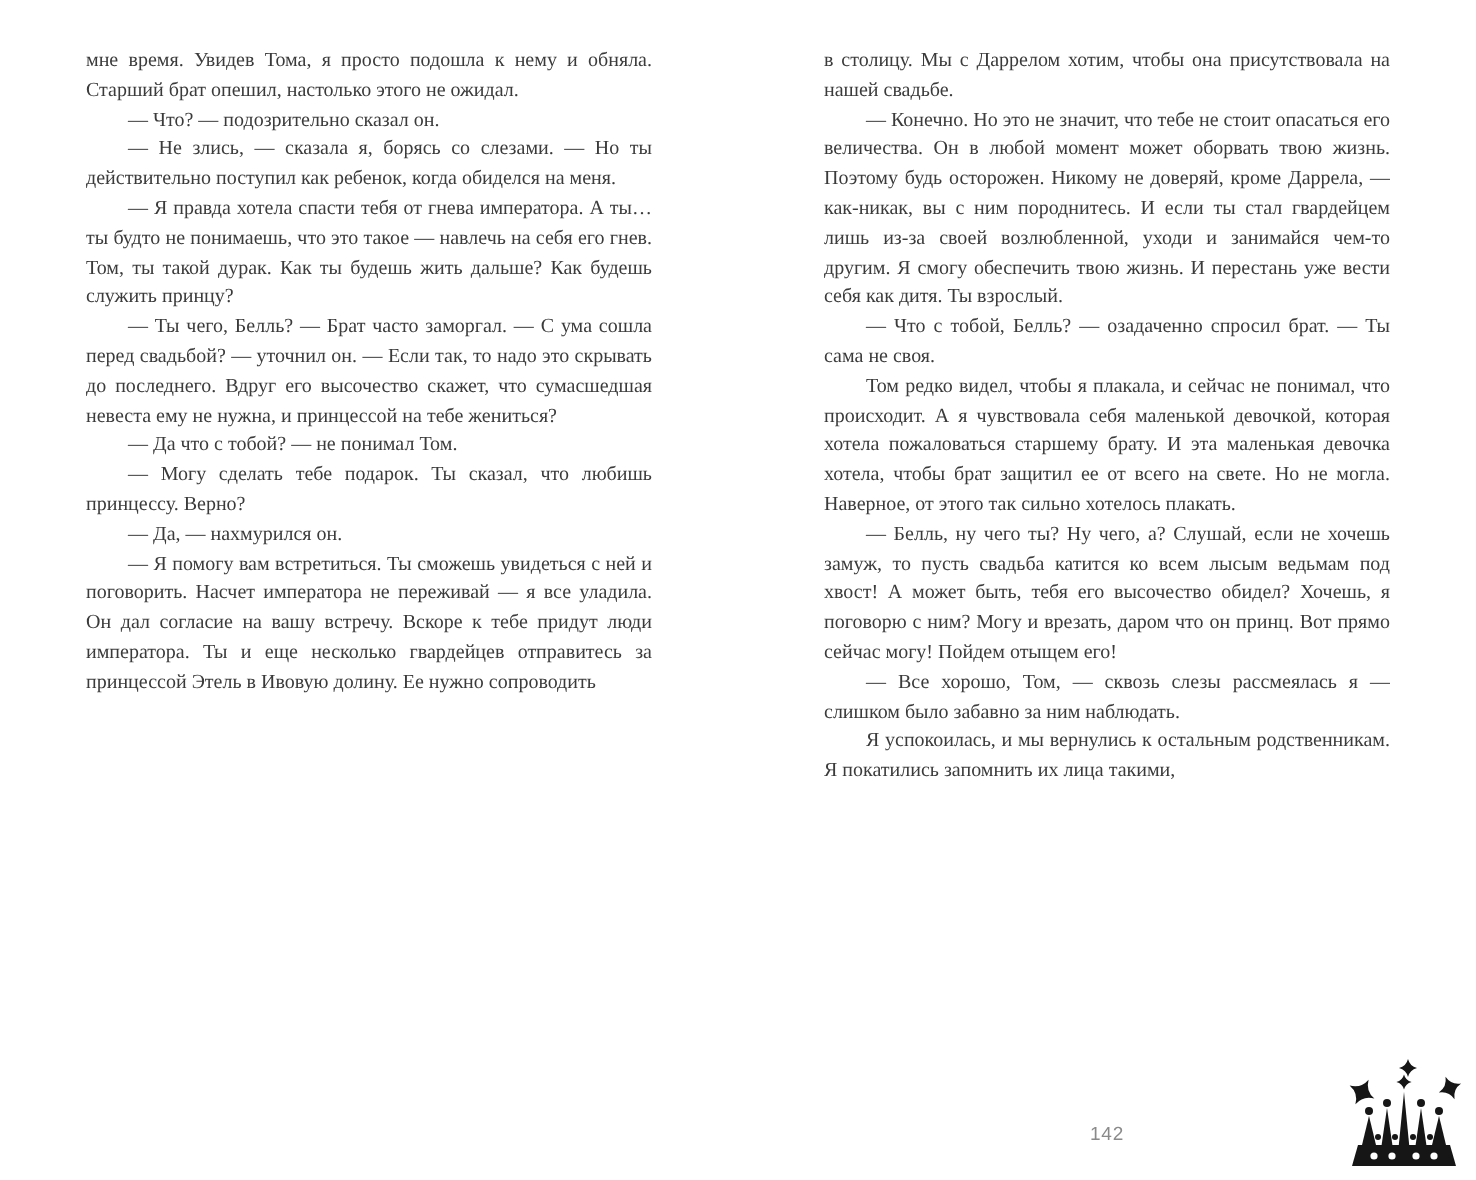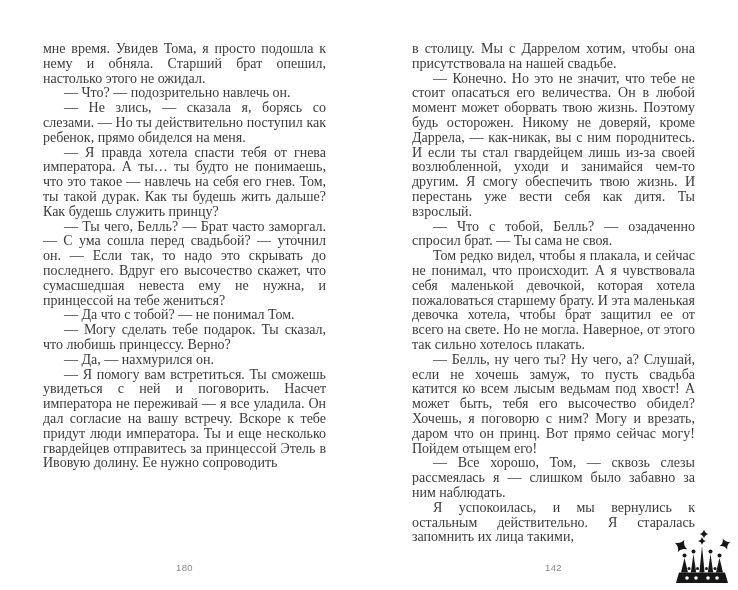--- a/index.html
+++ b/index.html
@@ -3,22 +3,22 @@
 <meta charset="utf-8">
 <style>
   html,body{margin:0;padding:0}
   body{
     width:738px;height:590px;background:#ffffff;overflow:hidden;position:relative;
     font-family:"Liberation Serif",serif;
   }
   .spread{display:flex;width:738px;height:590px}
   .page{position:relative;width:369px;height:590px;background:#ffffff}
   .text{
-    margin:42px auto 0;width:283px;max-height:508px;overflow:hidden;
-    font-size:14px;line-height:14.8px;color:#3b3b3b;
+    margin:24px auto 0;width:283px;max-height:508px;overflow:hidden;
+    font-size:10px;line-height:14.8px;color:#3b3b3b;
     text-align:justify;hyphens:auto;-webkit-hyphens:auto;
   }
   .text p{margin:0;text-indent:21px}
   .text p:first-child{text-indent:0}
   .pagenum{
     position:absolute;bottom:17px;left:0;width:100%;text-align:center;
     font-family:"Liberation Sans",sans-serif;font-size:9.5px;color:#8a8a8a;
     letter-spacing:.4px;
   }
   .crown{position:absolute;right:2px;bottom:3px;width:70px;height:60px}
@@ -27,41 +27,40 @@
   .crown .paper{fill:#ffffff}
 </style>
 </head>
 <body>
 
 <div class="spread">
 
   <section class="page">
     <div class="text" lang="ru">
         <p>мне время. Увидев Тома, я просто подошла к нему и обняла. Старший брат опешил, настолько этого не ожидал.</p>
-        <p>— Что? — подозрительно навлечь он.</p>
-        <p>— Не злись, — сказала я, борясь со слезами. — Но ты действительно поступил как ребенок, прямо обиделся на меня.</p>
+        <p>— Что? — подозрительно сказал он.</p>
+        <p>— Не злись, — сказала я, борясь со слезами. — Но ты действительно поступил как ребенок, когда обиделся на меня.</p>
         <p>— Я правда хотела спасти тебя от гнева императора. А ты… ты будто не понимаешь, что это такое — навлечь на себя его гнев. Том, ты такой дурак. Как ты будешь жить дальше? Как будешь служить принцу?</p>
         <p>— Ты чего, Белль? — Брат часто заморгал. — С ума сошла перед свадьбой? — уточнил он. — Если так, то надо это скрывать до последнего. Вдруг его высочество скажет, что сумасшедшая невеста ему не нужна, и принцессой на тебе жениться?</p>
         <p>— Да что с тобой? — не понимал Том.</p>
         <p>— Могу сделать тебе подарок. Ты сказал, что любишь принцессу. Верно?</p>
         <p>— Да, — нахмурился он.</p>
         <p>— Я помогу вам встретиться. Ты сможешь увидеться с ней и поговорить. Насчет императора не переживай — я все уладила. Он дал согласие на вашу встречу. Вскоре к тебе придут люди императора. Ты и еще несколько гвардейцев отправитесь за принцессой Этель в Ивовую долину. Ее нужно сопроводить</p>
       </div>
-    <div class="pagenum">180</div>
   </section>
 
   <section class="page">
     <div class="text" lang="ru">
         <p>в столицу. Мы с Даррелом хотим, чтобы она присутствовала на нашей свадьбе.</p>
         <p>— Конечно. Но это не значит, что тебе не стоит опасаться его величества. Он в любой момент может оборвать твою жизнь. Поэтому будь осторожен. Никому не доверяй, кроме Даррела, — как-никак, вы с ним породнитесь. И если ты стал гвардейцем лишь из-за своей возлюбленной, уходи и занимайся чем-то другим. Я смогу обеспечить твою жизнь. И перестань уже вести себя как дитя. Ты взрослый.</p>
         <p>— Что с тобой, Белль? — озадаченно спросил брат. — Ты сама не своя.</p>
         <p>Том редко видел, чтобы я плакала, и сейчас не понимал, что происходит. А я чувствовала себя маленькой девочкой, которая хотела пожаловаться старшему брату. И эта маленькая девочка хотела, чтобы брат защитил ее от всего на свете. Но не могла. Наверное, от этого так сильно хотелось плакать.</p>
         <p>— Белль, ну чего ты? Ну чего, а? Слушай, если не хочешь замуж, то пусть свадьба катится ко всем лысым ведьмам под хвост! А может быть, тебя его высочество обидел? Хочешь, я поговорю с ним? Могу и врезать, даром что он принц. Вот прямо сейчас могу! Пойдем отыщем его!</p>
         <p>— Все хорошо, Том, — сквозь слезы рассмеялась я — слишком было забавно за ним наблюдать.</p>
-        <p>Я успокоилась, и мы вернулись к остальным действительно. Я старалась запомнить их лица такими,</p>
+        <p>Я успокоилась, и мы вернулись к остальным родственникам. Я покатились запомнить их лица такими,</p>
       </div>
     <div class="pagenum">142</div>
 
     <div class="crown">
       <svg viewBox="0 0 70 60" xmlns="http://www.w3.org/2000/svg" aria-hidden="true">
 
         <g>
           <path class="ink" transform="rotate(28 15 19)" d="M15,12 Q16.3,17.7 22,19 Q16.3,20.3 15,26 Q13.7,20.3 8,19 Q13.7,17.7 15,12 Z"></path>
           <path class="ink" d="M38,2.5 Q38.9,6.1 42.5,7 Q38.9,7.9 38,11.5 Q37.1,7.9 33.5,7 Q37.1,6.1 38,2.5 Z"></path>
           <path class="ink" transform="rotate(-22 59 17)" d="M59,11 Q60.1,15.9 65,17 Q60.1,18.1 59,23 Q57.9,18.1 53,17 Q57.9,15.9 59,11 Z"></path>

